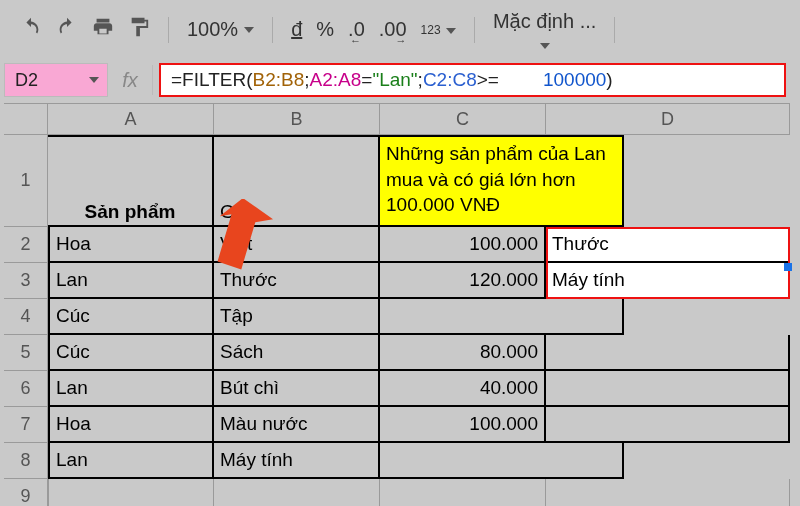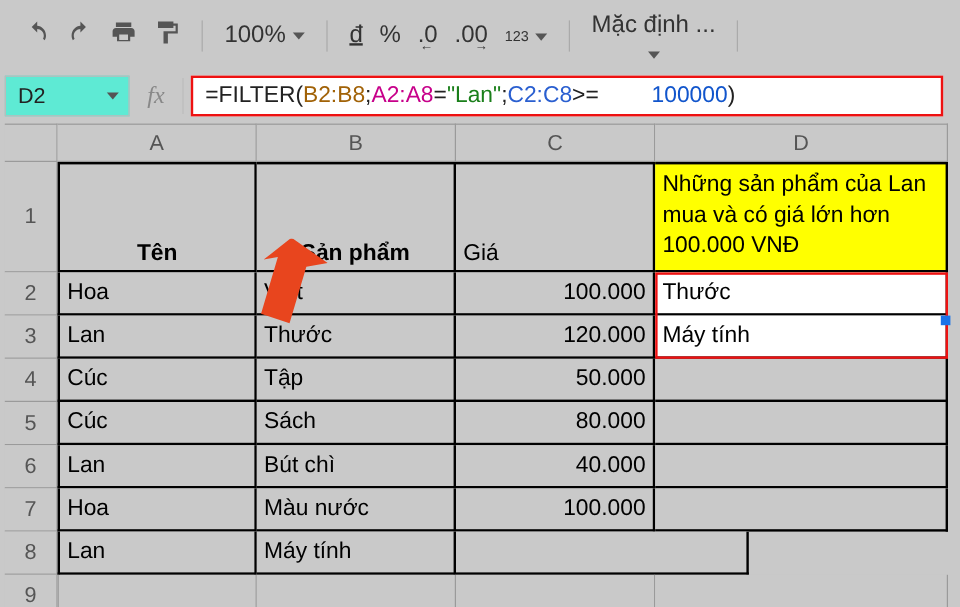--- a/index.html
+++ b/index.html
@@ -55,37 +55,37 @@
 
   .fx-row {
     display: flex;
     align-items: center;
     padding: 0 0 6px 4px;
     gap: 0;
   }
   .namebox {
     width: 104px;
     height: 34px;
-    background: #5eead4;
+    background: #f9a8d4;
     border: 1px solid #bbb;
     display: flex;
     align-items: center;
     justify-content: space-between;
     padding: 0 8px 0 10px;
     font-size: 18px;
     color: #222;
   }
   .fx-icon {
     width: 44px;
     height: 34px;
     display: flex;
     align-items: center;
     justify-content: center;
     font-style: italic;
-    font-family: Liberation Serif, serif;
+    font-family: Liberation Sans, sans-serif;
     color: #888;
     font-size: 20px;
   }
   .fx-sep {
     width: 1px;
     height: 30px;
     background: #bbb;
     margin-right: 6px;
   }
   .formula-bar {
@@ -299,21 +299,20 @@
   <div class="col-headers">
     <div class="row-header-corner"></div>
     <div class="col-header colA">A</div>
     <div class="col-header colB">B</div>
     <div class="col-header colC">C</div>
     <div class="col-header colD">D</div>
   </div>
 
   <div class="row r1">
     <div class="row-header">1</div>
-    <div class="cell colA black-border top-edge left-edge hdr">Tên</div>
     <div class="cell colB black-border top-edge hdr">Sản phẩm</div>
     <div class="cell colC black-border top-edge hdr-left">Giá</div>
     <div class="cell colD black-border top-edge yellow">Những sản phẩm của Lan mua và có giá lớn hơn 100.000 VNĐ</div>
   </div>
 
   <div class="row r2">
     <div class="row-header">2</div>
     <div class="cell colA black-border left-edge">Hoa</div>
     <div class="cell colB black-border">Viết</div>
     <div class="cell colC black-border num">100.000</div>
@@ -325,21 +324,20 @@
     <div class="cell colA black-border left-edge">Lan</div>
     <div class="cell colB black-border">Thước</div>
     <div class="cell colC black-border num">120.000</div>
     <div class="cell colD black-border result-cell">Máy tính</div>
   </div>
 
   <div class="row r4">
     <div class="row-header">4</div>
     <div class="cell colA black-border left-edge">Cúc</div>
     <div class="cell colB black-border">Tập</div>
-    <div class="cell colC black-border num">50.000</div>
     <div class="cell colD black-border"></div>
   </div>
 
   <div class="row r5">
     <div class="row-header">5</div>
     <div class="cell colA black-border left-edge">Cúc</div>
     <div class="cell colB black-border">Sách</div>
     <div class="cell colC black-border num">80.000</div>
     <div class="cell colD black-border"></div>
   </div>

